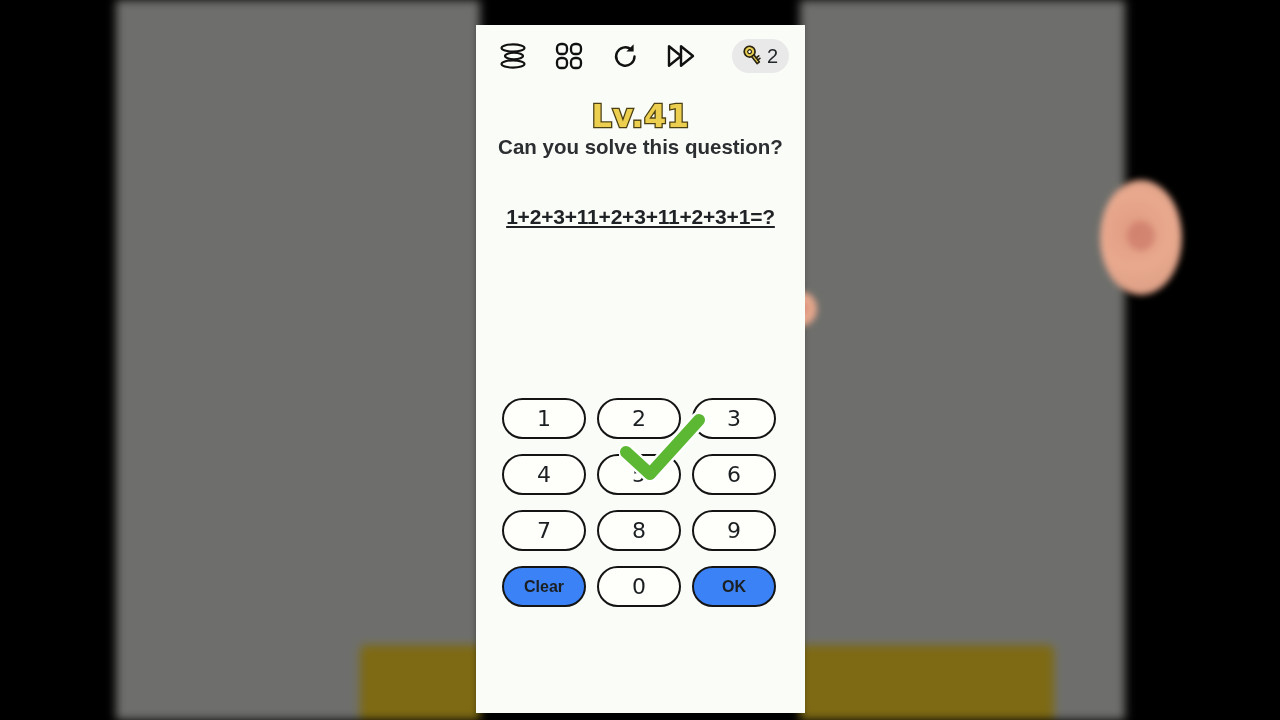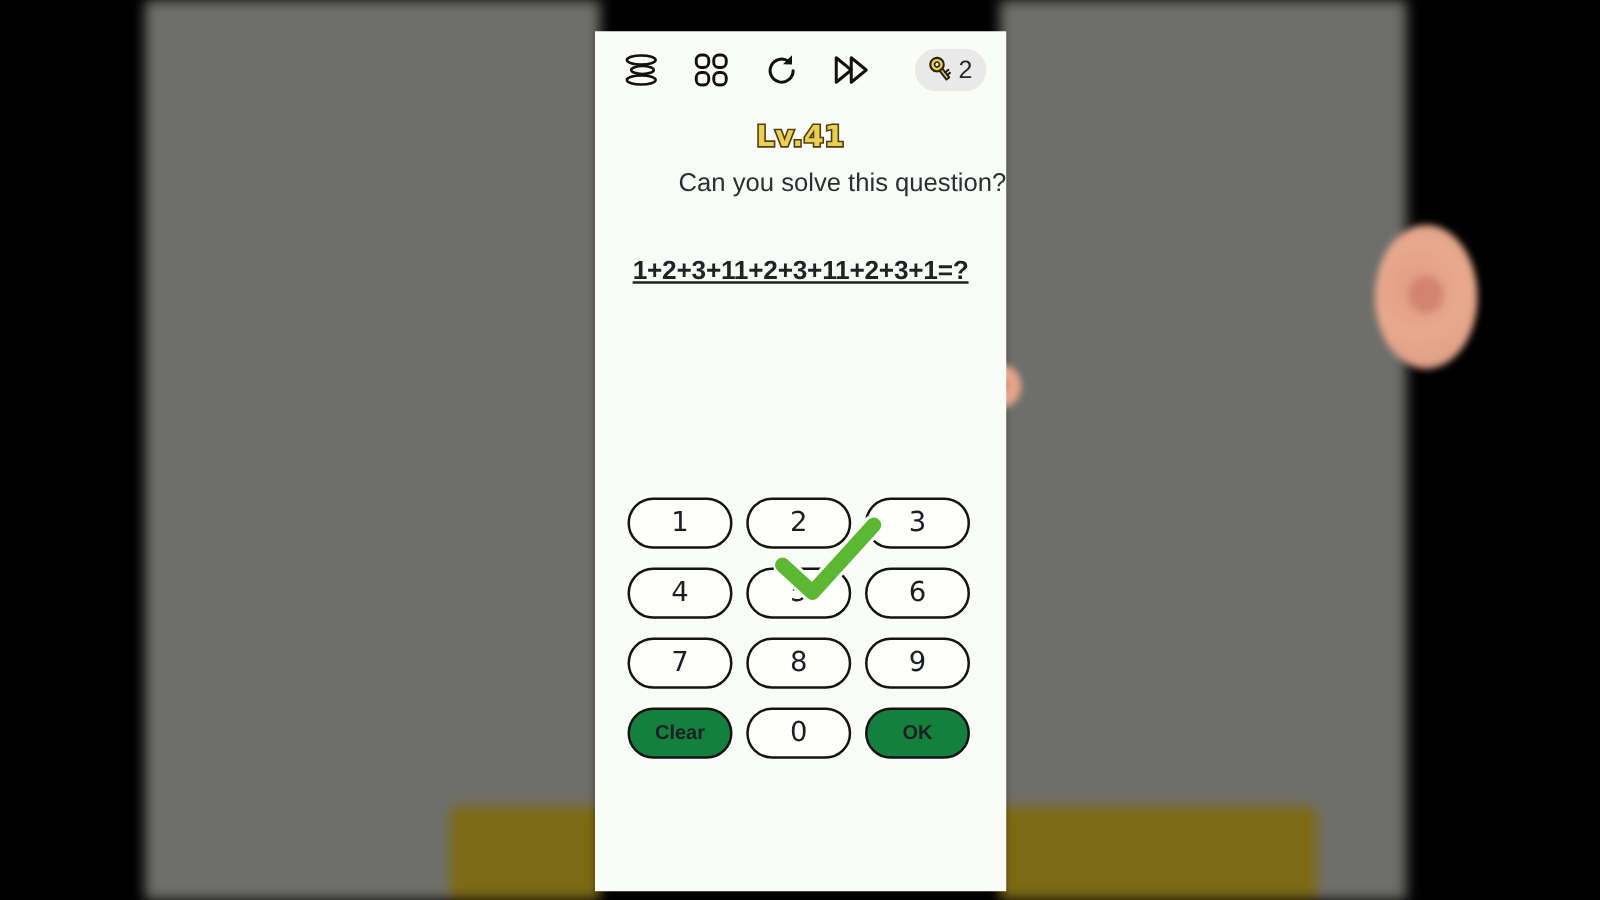--- a/index.html
+++ b/index.html
@@ -98,35 +98,35 @@
     color: #23282b;
     font-weight: 500;
     line-height: 1;
   }
 
   
   .level {
     position: absolute;
     top: 72px; left: 0; width: 100%;
     text-align: center;
-    font-size: 23px;
+    font-size: 32px;
     font-weight: 800;
     letter-spacing: .5px;
     color: #eccf4e;
     -webkit-text-stroke: 2.6px #4b3f14;
     paint-order: stroke fill;
     font-family: "DejaVu Sans", sans-serif;
   }
 
   .question {
     position: absolute;
     top: 110px; left: 0; width: 100%;
-    text-align: right;
+    text-align: center;
     font-size: 20.5px;
-    font-weight: 400;
+    font-weight: 700;
     color: #2b2f31;
   }
 
   .equation {
     position: absolute;
     top: 180px; left: 0; width: 100%;
     text-align: center;
     font-size: 21px;
     font-weight: 700;
     color: #1f2325;
@@ -167,21 +167,21 @@
     background: #fefffb;
     display: flex; align-items: center; justify-content: center;
     font-size: 22px;
     font-weight: 500;
     color: #1b1f21;
     cursor: pointer;
     font-family: "DejaVu Sans", sans-serif;
     position: relative;
   }
   .key-btn.action {
-    background: #15803d;
+    background: #3b82f6;
     font-size: 16px;
     font-weight: 700;
     font-family: "Liberation Sans", sans-serif;
   }
 
   
   .tick {
     position: absolute;
     left: 117px; top: 12px;
     width: 88px; height: 78px;

